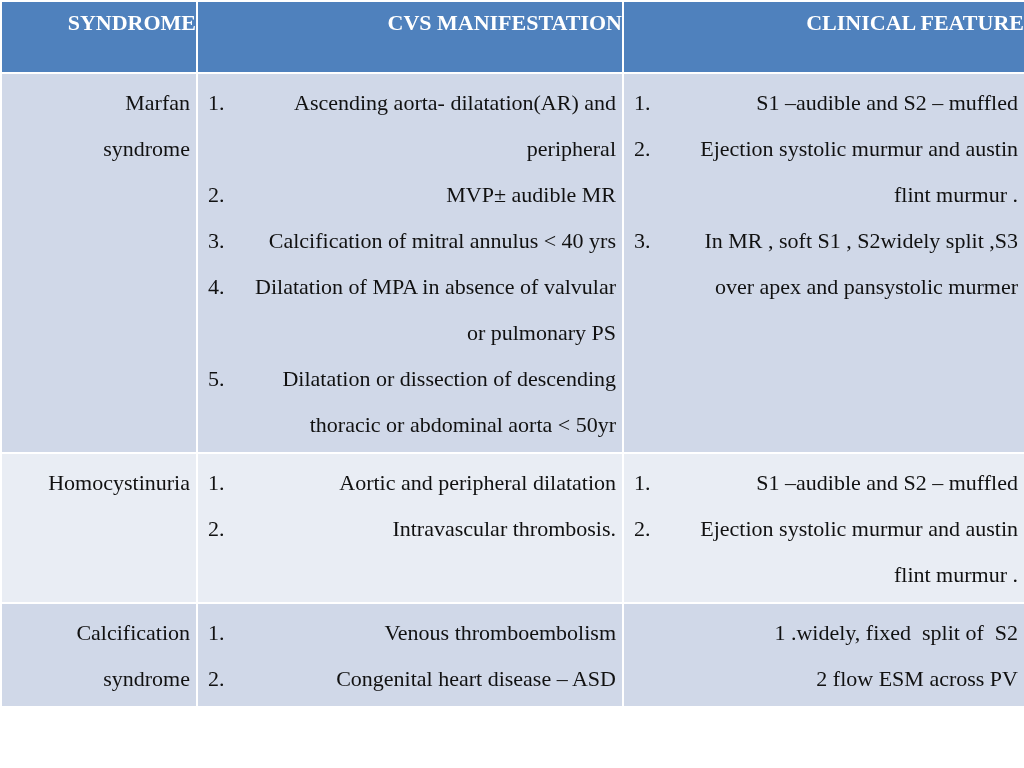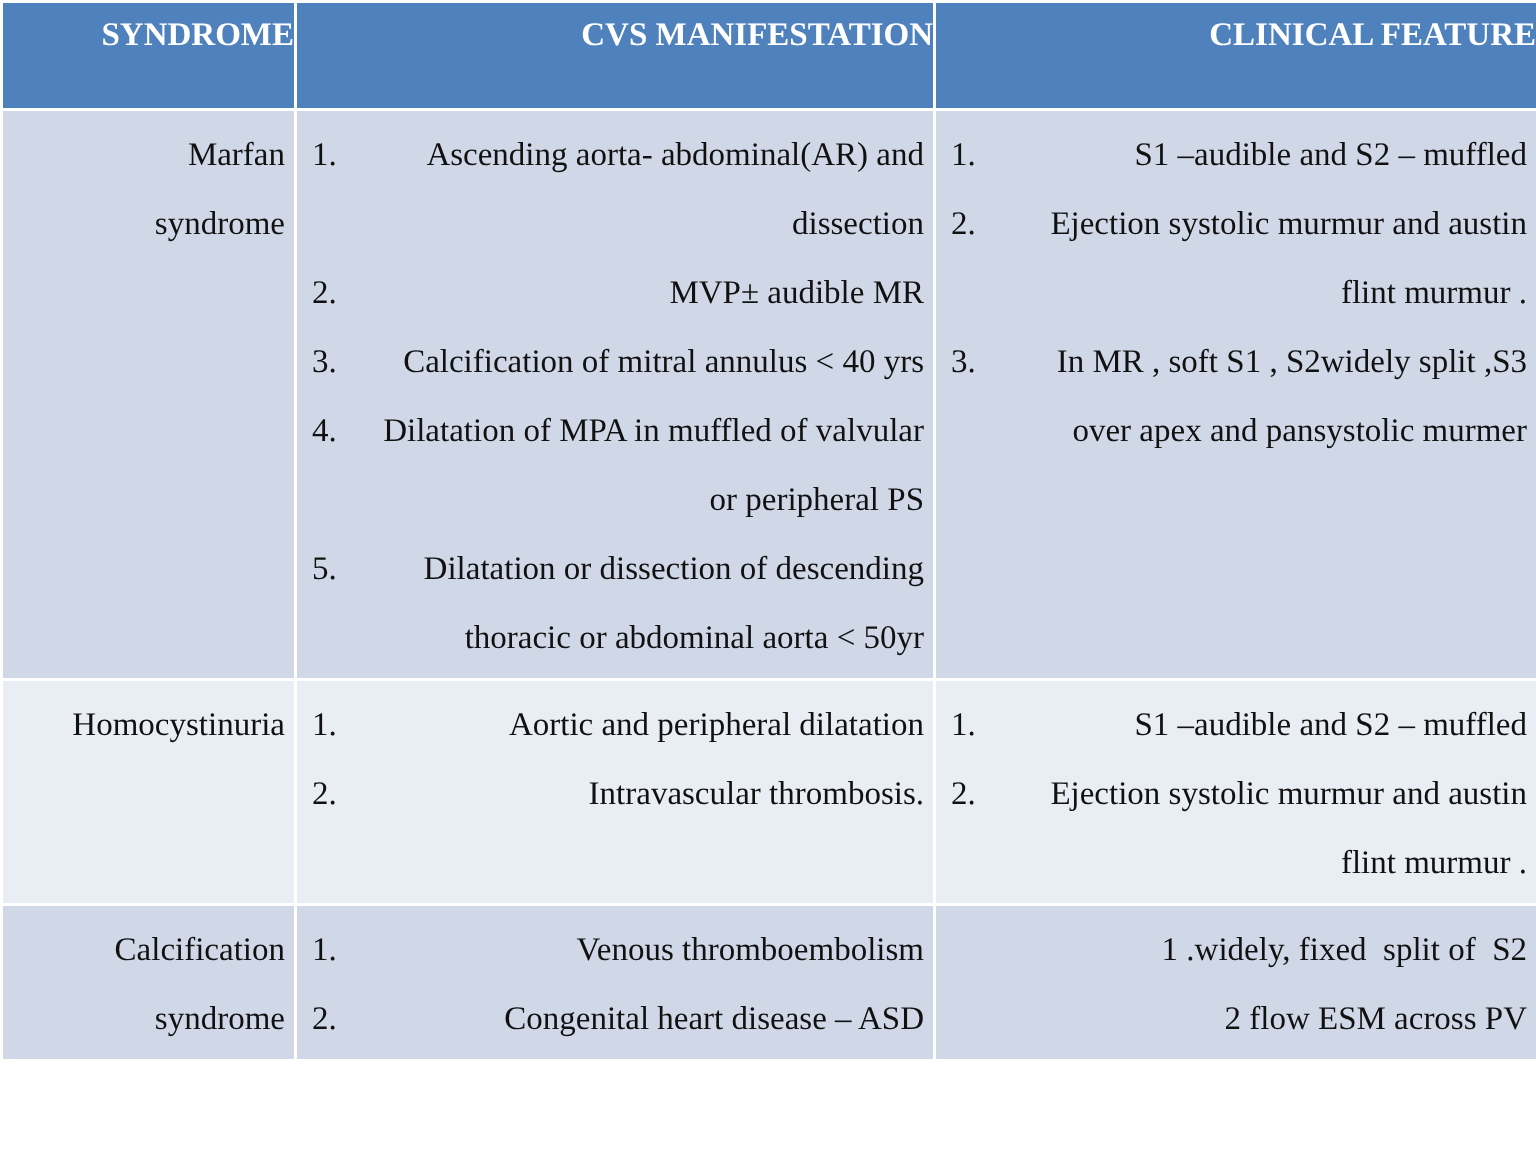--- a/index.html
+++ b/index.html
@@ -79,24 +79,24 @@
   </thead>
   <tbody>
 
     <tr class="odd r1">
       <td>
         <div>Marfan</div>
         <div>syndrome</div>
       </td>
       <td class="c2cell">
         <ol class="items">
-          <li><span class="num">1.</span><span>Ascending aorta- abdominal(AR) and dissection</span></li>
+          <li><span class="num">1.</span><span>Ascending aorta- dilatation(AR) and peripheral</span></li>
           <li><span class="num">2.</span><span>MVP± audible MR</span></li>
           <li><span class="num">3.</span><span>Calcification of mitral annulus &lt; 40 yrs</span></li>
-          <li><span class="num">4.</span><span>Dilatation of MPA in muffled of valvular or peripheral PS</span></li>
+          <li><span class="num">4.</span><span>Dilatation of MPA in absence of valvular or pulmonary PS</span></li>
           <li><span class="num">5.</span><span>Dilatation  or dissection of descending thoracic or abdominal aorta &lt; 50yr</span></li>
         </ol>
       </td>
       <td class="c3cell">
         <ol class="items">
           <li><span class="num">1.</span><span>S1 –audible and S2 – muffled</span></li>
           <li><span class="num">2.</span><span>Ejection systolic  murmur  and austin flint murmur .</span></li>
           <li><span class="num">3.</span><span>In  MR , soft  S1 , S2widely split ,S3 over apex and pansystolic murmer</span></li>
         </ol>
       </td>

